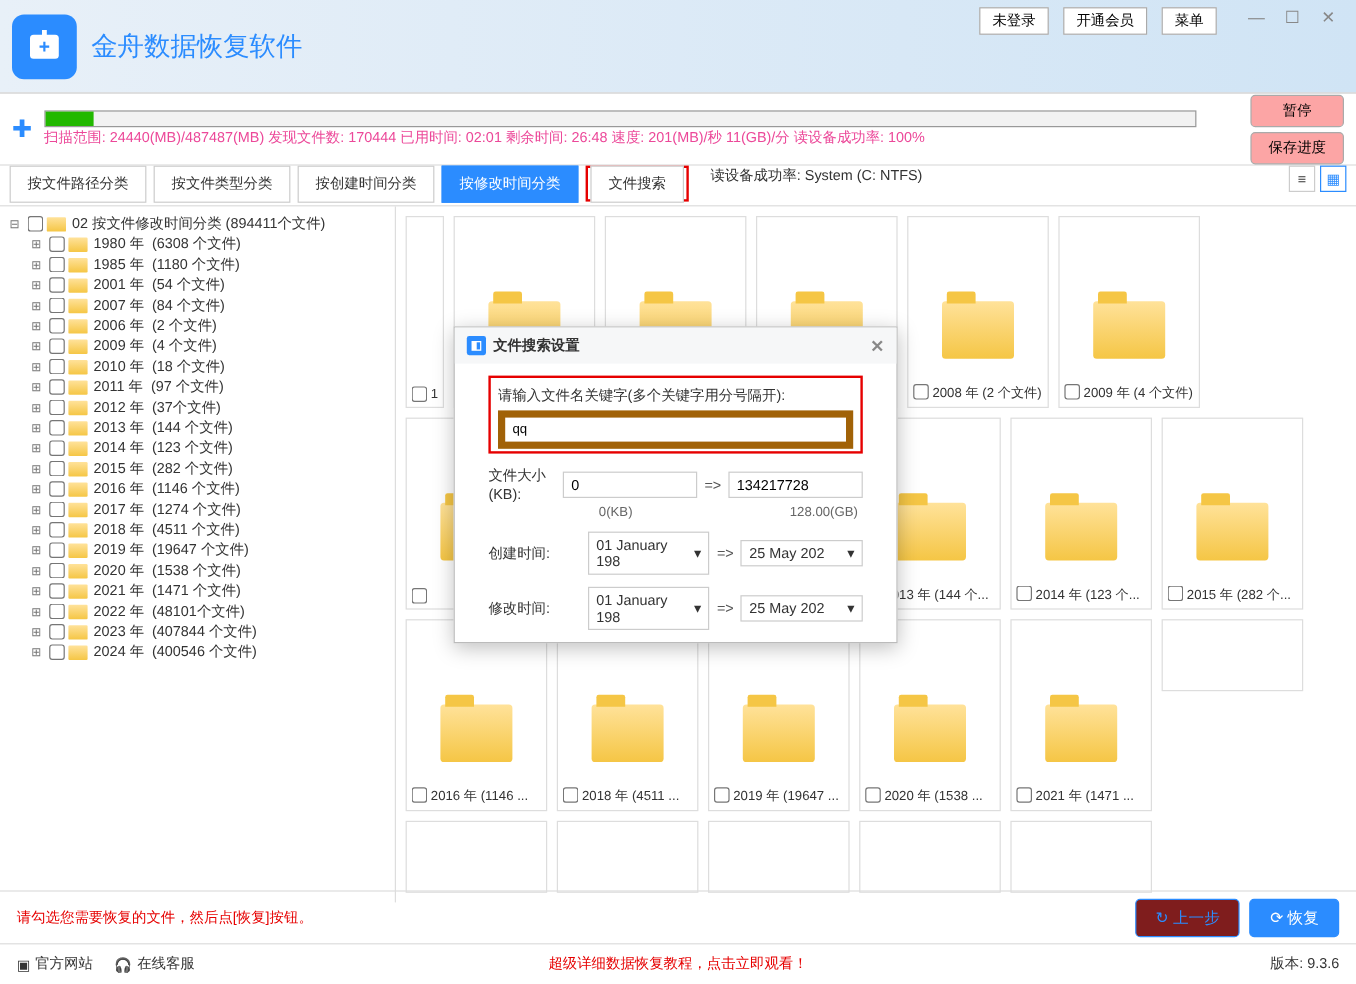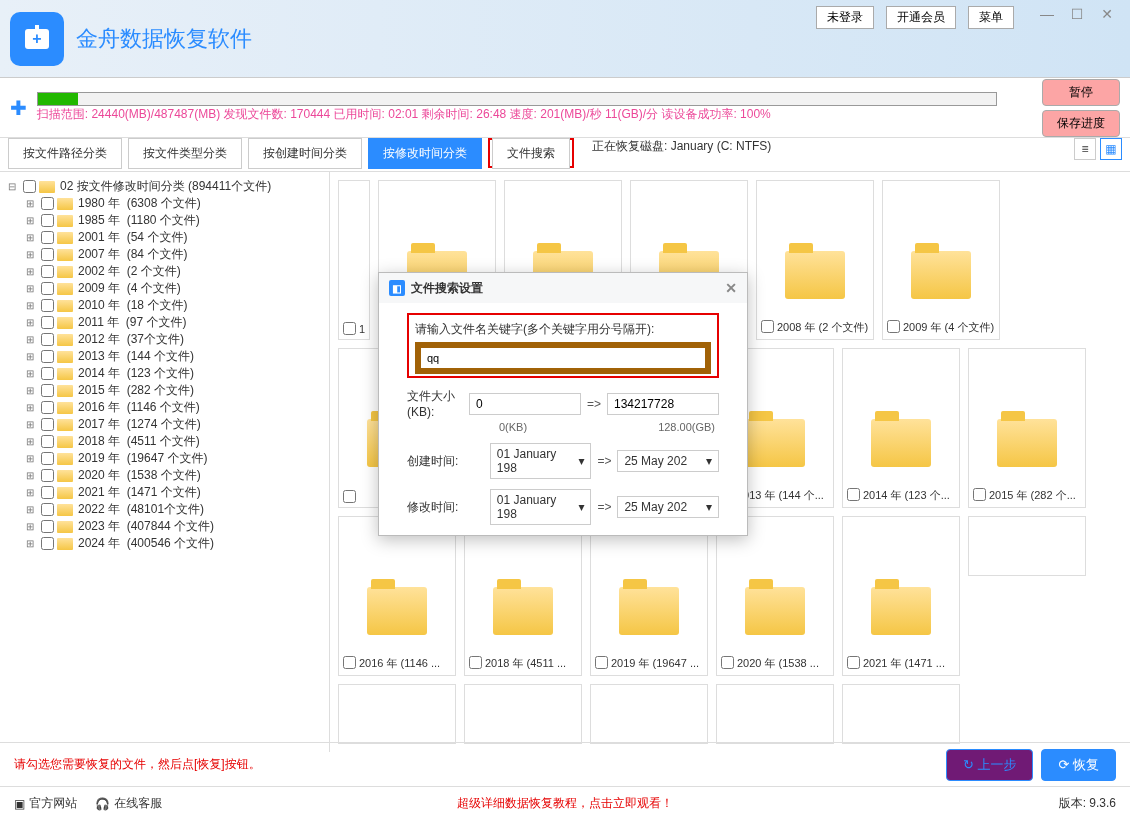--- a/index.html
+++ b/index.html
@@ -44,21 +44,21 @@
 .tile { width: 118px; height: 160px; border: 1px solid #ddd; display: flex; flex-direction: column; align-items: center; justify-content: center; position: relative; }
 .tile .folder-icon { width: 60px; height: 48px; background: linear-gradient(#ffe29a,#f5c645); border-radius: 3px; position: relative; margin-top: 30px; }
 .tile .folder-icon::before { content:""; position:absolute; top:-8px; left:4px; width:24px; height:10px; background:#f5c645; border-radius:2px 2px 0 0; }
 .tile .caption-wrap { position:absolute; bottom:4px; left:4px; right:4px; display:flex; align-items:flex-start; gap:3px; }
 .tile .caption-wrap .t-cb { flex:none; }
 .tile .caption-wrap .t-txt { flex:1; font-size:11px; white-space:nowrap; overflow:hidden; text-overflow:ellipsis; }
 
 .footer { position: absolute; bottom: 34px; left: 0; right: 0; height: 44px; border-top: 1px solid #ddd; display: flex; align-items: center; padding: 0 14px; }
 .footer-hint { color: #e60000; font-size: 12px; }
 .footer-buttons { margin-left: auto; display: flex; gap: 8px; }
-.fbtn { border: 1px solid #2b8cff; color: #2b8cff; background: #701a75; border-radius: 4px; padding: 6px 16px; cursor: pointer; font-size: 13px; }
+.fbtn { border: 1px solid #2b8cff; color: #2b8cff; background: #7f1d1d; border-radius: 4px; padding: 6px 16px; cursor: pointer; font-size: 13px; }
 .fbtn.primary { background: #2b8cff; color: #fff; }
 
 .bottom-bar { position: absolute; bottom: 0; left: 0; right: 0; height: 34px; border-top: 1px solid #ddd; display: flex; align-items: center; padding: 0 14px; font-size: 12px; }
 .bottom-link { display: flex; align-items: center; gap: 4px; margin-right: 18px; cursor: pointer; }
 .bottom-center { position: absolute; left: 50%; transform: translateX(-50%); color: #e60000; }
 .version { margin-left: auto; }
 
 
 .modal { position: absolute; left: 378px; top: 272px; width: 370px; background: #fff; border: 1px solid #bbb; box-shadow: 0 4px 16px rgba(0,0,0,.25); z-index: 100; }
 .modal-title { height: 30px; background: #f6f7f8; display: flex; align-items: center; padding: 0 10px; font-size: 12px; font-weight: bold; }
@@ -119,21 +119,21 @@
 </div>
 
 <div class="tabs-row">
   <div class="tab">按文件路径分类</div>
   <div class="tab">按文件类型分类</div>
   <div class="tab">按创建时间分类</div>
   <div class="tab active">按修改时间分类</div>
   <div class="search-tab-wrap">
     <div class="tab" style="border:1px solid #ccc;">文件搜索</div>
   </div>
-  <div class="disk-label">正在恢复磁盘: January (C: NTFS)</div>
+  <div class="disk-label">读设备成功率: System (C: NTFS)</div>
   <div class="view-toggles">
     <div class="vt">≡</div>
     <div class="vt active">▦</div>
   </div>
 </div>
 
 <div class="main">
   <div class="tree">
     <div class="tree-item">
       <span class="exp">⊟</span>
@@ -158,21 +158,21 @@
     <span>2001 年</span>&nbsp;&nbsp;
     <span>(54 个文件)</span></div>
         <div class="tree-item"><span class="exp">⊞</span>
     <input type="checkbox" class="cb" style="">
     <span class="fld"></span>
     <span>2007 年</span>&nbsp;&nbsp;
     <span>(84 个文件)</span></div>
         <div class="tree-item"><span class="exp">⊞</span>
     <input type="checkbox" class="cb" style="">
     <span class="fld"></span>
-    <span>2002 年</span>&nbsp;&nbsp;
+    <span>2006 年</span>&nbsp;&nbsp;
     <span>(2 个文件)</span></div>
         <div class="tree-item"><span class="exp">⊞</span>
     <input type="checkbox" class="cb" style="">
     <span class="fld"></span>
     <span>2009 年</span>&nbsp;&nbsp;
     <span>(4 个文件)</span></div>
         <div class="tree-item"><span class="exp">⊞</span>
     <input type="checkbox" class="cb" style="">
     <span class="fld"></span>
     <span>2010 年</span>&nbsp;&nbsp;

